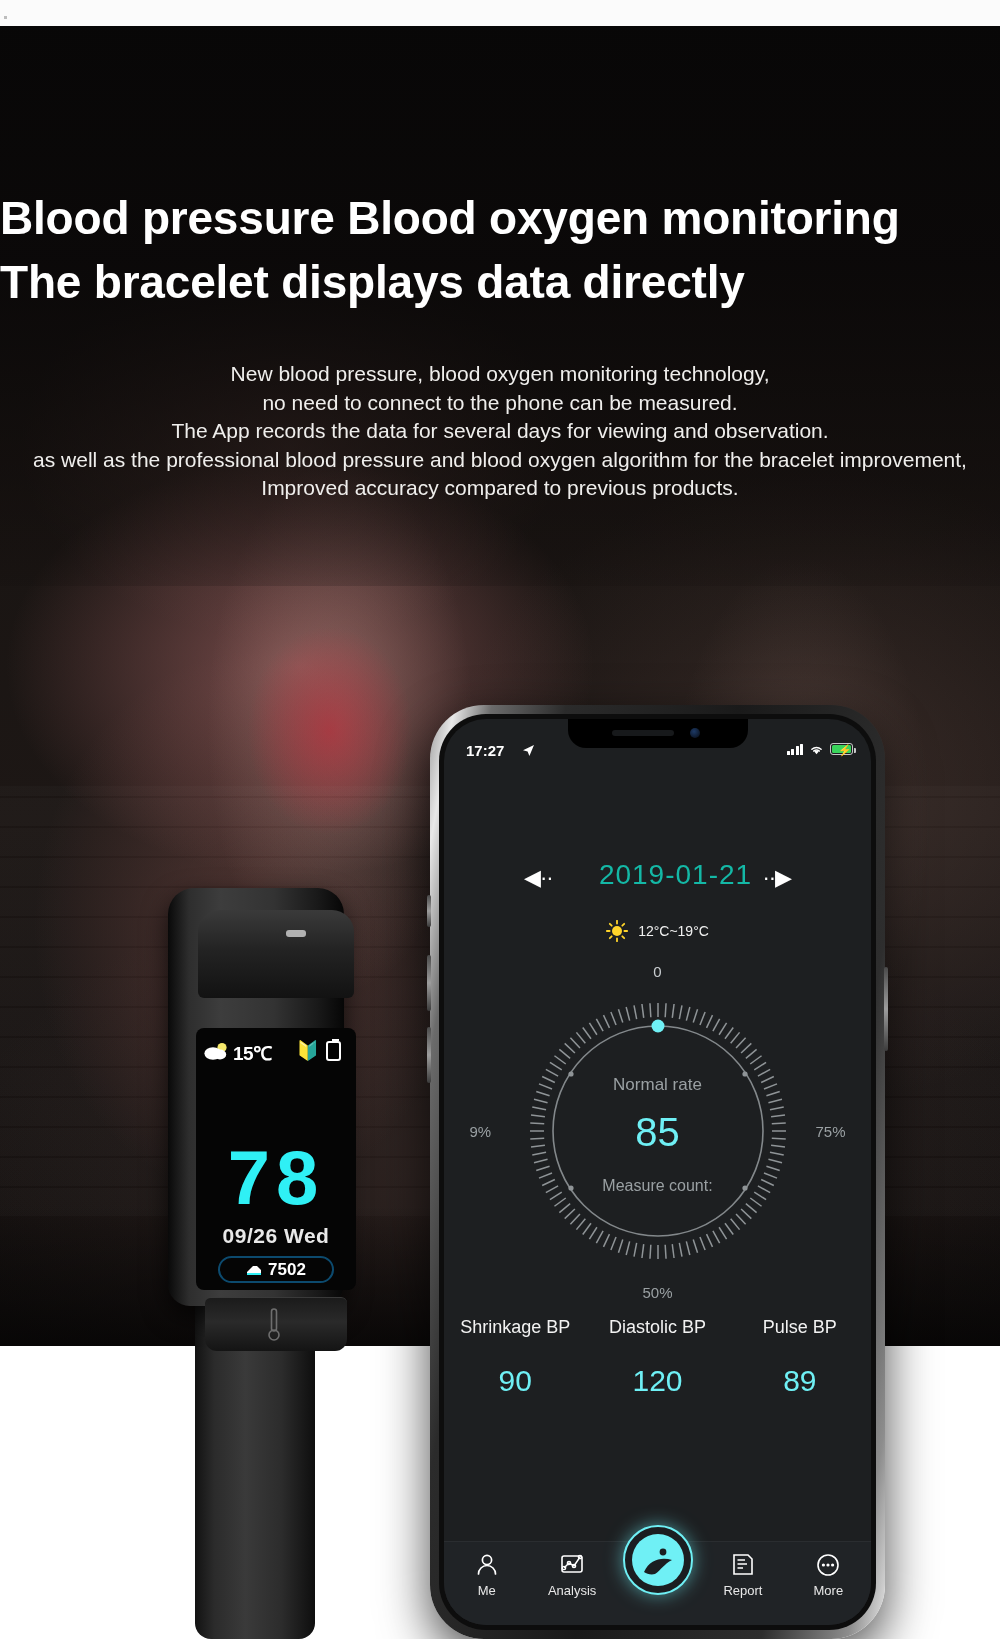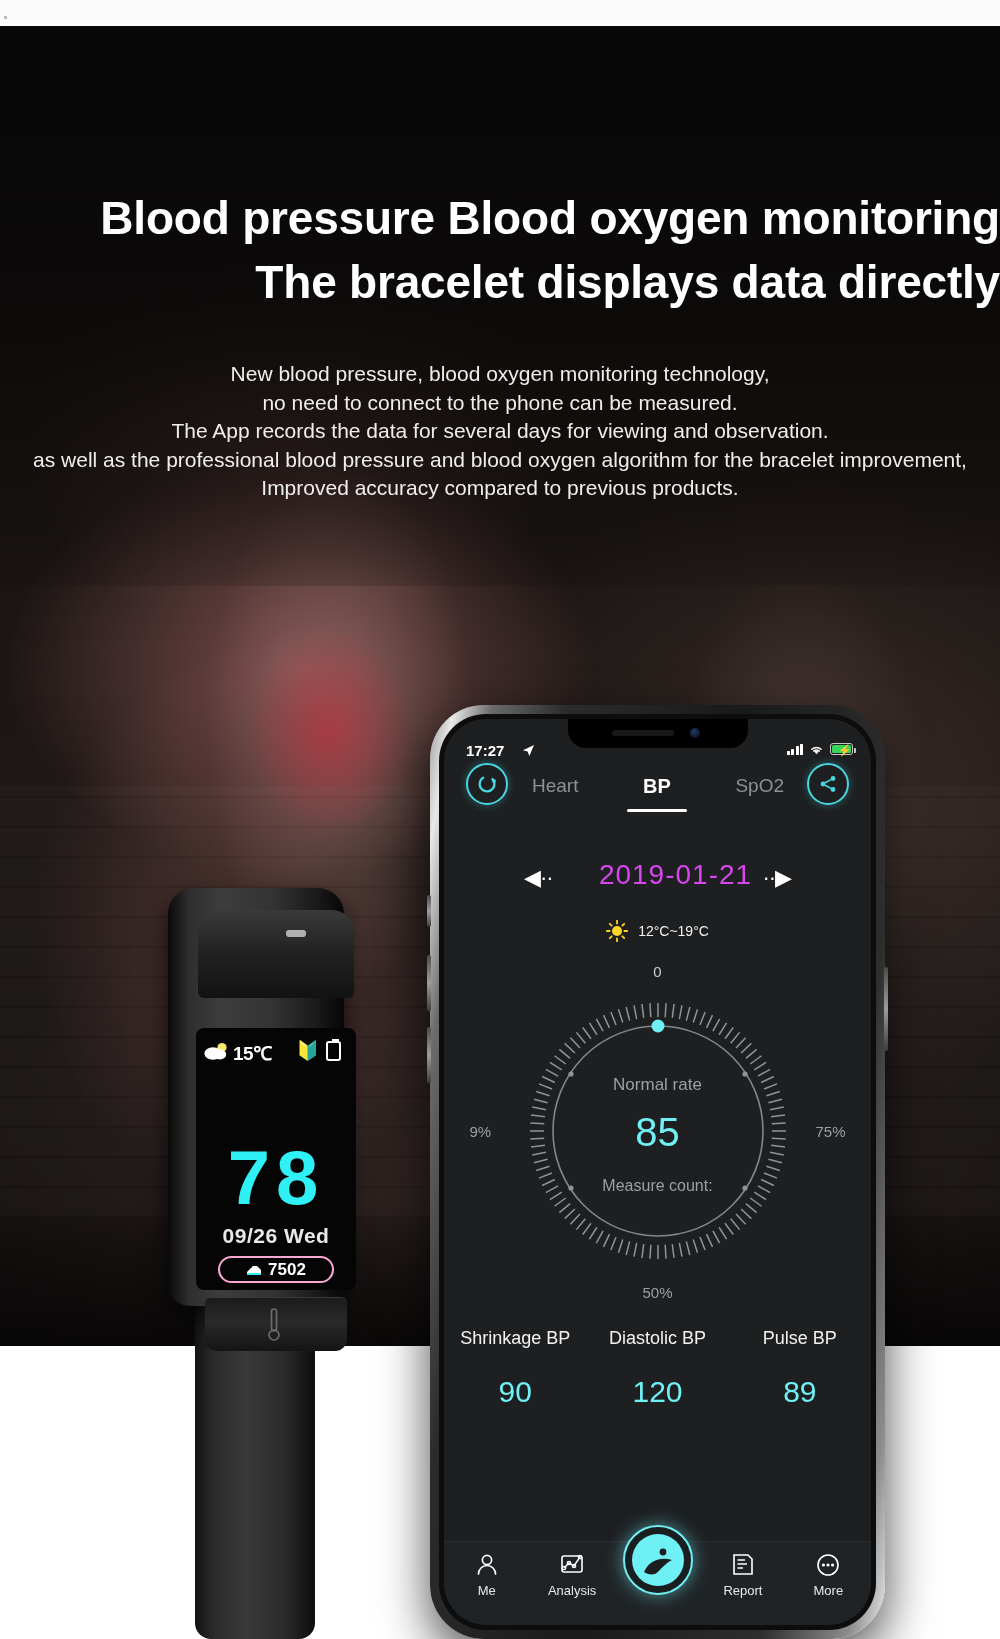--- a/index.html
+++ b/index.html
@@ -42,21 +42,21 @@
   .brick { position:absolute; left:0px; top:760px; width:1000px; height:430px;
     background:repeating-linear-gradient(0deg, rgba(255,255,255,0.018) 0 28px, rgba(0,0,0,0.03) 28px 30px); }
   .hero-bottom-fade { position:absolute; left:0; top:1180px; width:1000px; height:166px;
     background:linear-gradient(180deg, rgba(0,0,0,0) 0%, rgba(8,7,7,0.55) 55%, rgba(5,4,4,0.92) 100%); }
 
   
   .white-plate { position:absolute; left:0; top:1346px; width:1000px; height:293px; background:#ffffff; }
 
   
   .headline {
-    position:absolute; left:0; top:186px; width:1000px; text-align:right;
+    position:absolute; left:0; top:186px; width:1000px; text-align:left;
     color:#ffffff; font-size:46px; line-height:64px; font-weight:700;
     letter-spacing:-0.2px; white-space:nowrap;
   }
   .headline .l2 { display:block; }
 
   
   .bodycopy {
     position:absolute; left:0; top:360px; width:1000px; text-align:center;
     color:#efeeec; font-size:21px; line-height:28.6px; font-weight:400;
   }
@@ -96,21 +96,21 @@
   .bat-icon:after { content:""; position:absolute; left:4px; top:-4px; width:7px; height:2px; background:#fff; }
 
   .scr-hour { position:absolute; left:14px; top:36px; width:132px; text-align:center;
     color:#ffffff; font-size:76px; font-weight:700; letter-spacing:6px; line-height:76px; }
   .scr-min { position:absolute; left:14px; top:112px; width:132px; text-align:center;
     color:#2ff0f5; font-size:76px; font-weight:700; letter-spacing:6px; line-height:76px; }
   .scr-date { position:absolute; left:0px; top:196px; width:160px; text-align:center;
     color:#e9e9e9; font-size:21px; font-weight:700; letter-spacing:0.5px; }
   .scr-steps {
     position:absolute; left:22px; top:228px; width:116px; height:27px;
-    border:2px solid #f9a8d4; border-radius:14px; color:#ffffff;
+    border:2px solid #0c4a6e; border-radius:14px; color:#ffffff;
     font-size:17px; font-weight:700; display:flex; align-items:center; justify-content:center; gap:5px;
   }
   .shoe { width:17px; height:13px; }
 
   .watch-foot {
     position:absolute; left:37px; top:409px; width:142px; height:54px;
     background:linear-gradient(180deg,#1b1b1b 0%,#2a2a2a 45%,#141414 100%);
     border-radius:6px 6px 12px 12px; border-top:1px solid #3a3a3a;
   }
   .therm { position:absolute; left:95px; top:418px; width:22px; height:38px; }
@@ -164,21 +164,21 @@
   .refresh-btn { left:22px; top:6px; }
   .share-btn  { right:22px; top:6px; }
   .tabs { position:absolute; left:84px; top:0; width:260px; height:58px; display:flex; align-items:center; justify-content:space-between; }
   .tab { color:#8d9194; font-size:19px; font-weight:400; position:relative; padding:0 4px; }
   .tab.active { color:#ffffff; font-weight:700; font-size:20px; }
   .tab.active:after { content:""; position:absolute; left:-12px; right:-12px; bottom:-14px; height:3px; background:#ffffff; border-radius:2px; }
 
   
   .date-row { position:absolute; left:0; top:140px; width:427px; height:40px; }
   .date-label { position:absolute; left:0; top:0; width:463px; text-align:center;
-    color:#d946ef; font-size:28px; font-weight:300; letter-spacing:1px; }
+    color:#14b8a6; font-size:28px; font-weight:300; letter-spacing:1px; }
   .arrow-left { position:absolute; left:80px; top:6px; color:#fff; font-size:22px; letter-spacing:-1px; }
   .arrow-right { position:absolute; right:80px; top:6px; color:#fff; font-size:22px; letter-spacing:-1px; }
 
   
   .weather-row { position:absolute; left:0; top:198px; width:427px; height:28px;
     display:flex; align-items:center; justify-content:center; gap:10px; }
   .sun-ico { width:22px; height:22px; }
   .weather-text { color:#f1f1f1; font-size:14px; }
 
   
@@ -188,21 +188,21 @@
     font-size:40px; font-weight:300; line-height:62px; }
   .gauge-count { position:absolute; width:100%; text-align:center; top:186px; color:#9aa0a3; font-size:16px; }
   .tick-0   { position:absolute; left:0; width:100%; text-align:center; top:-28px; color:#c9cdd0; font-size:15px; }
   .tick-25  { position:absolute; left:-48px; top:132px; color:#9aa0a3; font-size:15px; }
   .tick-75  { position:absolute; right:-48px; top:132px; color:#9aa0a3; font-size:15px; }
   .tick-50  { position:absolute; left:0; width:100%; text-align:center; bottom:-30px; color:#9aa0a3; font-size:15px; }
 
   
   .metrics { position:absolute; left:0; top:598px; width:427px; display:flex; }
   .metric { flex:1; text-align:center; }
-  .metric .m-label { color:#f2f2f2; font-size:18px;margin-top:11px; }
+  .metric .m-label { color:#f2f2f2; font-size:18px; }
   .metric .m-value { color:#6ff0f5; font-size:30px; font-weight:300; margin-top:26px; }
 
   
   .tabbar { position:absolute; left:0; bottom:0; width:427px; height:84px;
     background:#202326; border-top:1px solid #2a2d30; display:flex; align-items:flex-start; padding-top:10px; }
   .tabitem { flex:1; display:flex; flex-direction:column; align-items:center; gap:5px; }
   .tabitem .ti-label { color:#e7e7e7; font-size:13px; }
   .center-fab { position:absolute; left:50%; transform:translateX(-50%); bottom:30px;
     width:70px; height:70px; border-radius:50%; background:#1b1e21;
     border:2px solid #6ff0f5; box-shadow:0 0 18px rgba(111,240,245,0.55);
@@ -317,42 +317,20 @@
             <path d="M2.9 5.2 a7 7 0 0 1 9.2 0" stroke="#ffffff" stroke-width="1.5" fill="none" stroke-linecap="round"></path>
             <path d="M4.6 7.1 a4.6 4.6 0 0 1 5.8 0" stroke="#ffffff" stroke-width="1.4" fill="none" stroke-linecap="round"></path>
           </svg>
           <span class="battery">
             <span class="fill"></span>
             <span class="bolt">⚡</span>
           </span>
         </div>
       </div>
 
-      <div class="app-top">
-        <div class="circ-btn refresh-btn">
-          <svg width="22" height="22" viewBox="0 0 22 22">
-            <circle cx="11" cy="11" r="7.4" fill="none" stroke="#49d6e0" stroke-width="2.4" stroke-dasharray="38 10" transform="rotate(-50 11 11)"></circle>
-            <circle cx="18" cy="8" r="1.9" fill="#49d6e0"></circle>
-          </svg>
-        </div>
-        <div class="tabs">
-          <div class="tab">Heart</div>
-          <div class="tab active">BP</div>
-          <div class="tab">SpO2</div>
-        </div>
-        <div class="circ-btn share-btn">
-          <svg width="22" height="22" viewBox="0 0 22 22">
-            <circle cx="16" cy="5.5" r="2.4" fill="#49d6e0"></circle>
-            <circle cx="16" cy="16.5" r="2.4" fill="#49d6e0"></circle>
-            <circle cx="6" cy="11" r="2.4" fill="#49d6e0"></circle>
-            <line x1="7.9" y1="9.8" x2="14.2" y2="6.6" stroke="#49d6e0" stroke-width="1.6"></line>
-            <line x1="7.9" y1="12.2" x2="14.2" y2="15.4" stroke="#49d6e0" stroke-width="1.6"></line>
-          </svg>
-        </div>
-      </div>
 
       <div class="date-row">
         <div class="arrow-left">◀··</div>
         <div class="date-label">2019-01-21</div>
         <div class="arrow-right">··▶</div>
       </div>
 
       <div class="weather-row">
         <svg class="sun-ico" viewBox="0 0 22 22">
           <circle cx="11" cy="11" r="5" fill="#ffd42a"></circle>

